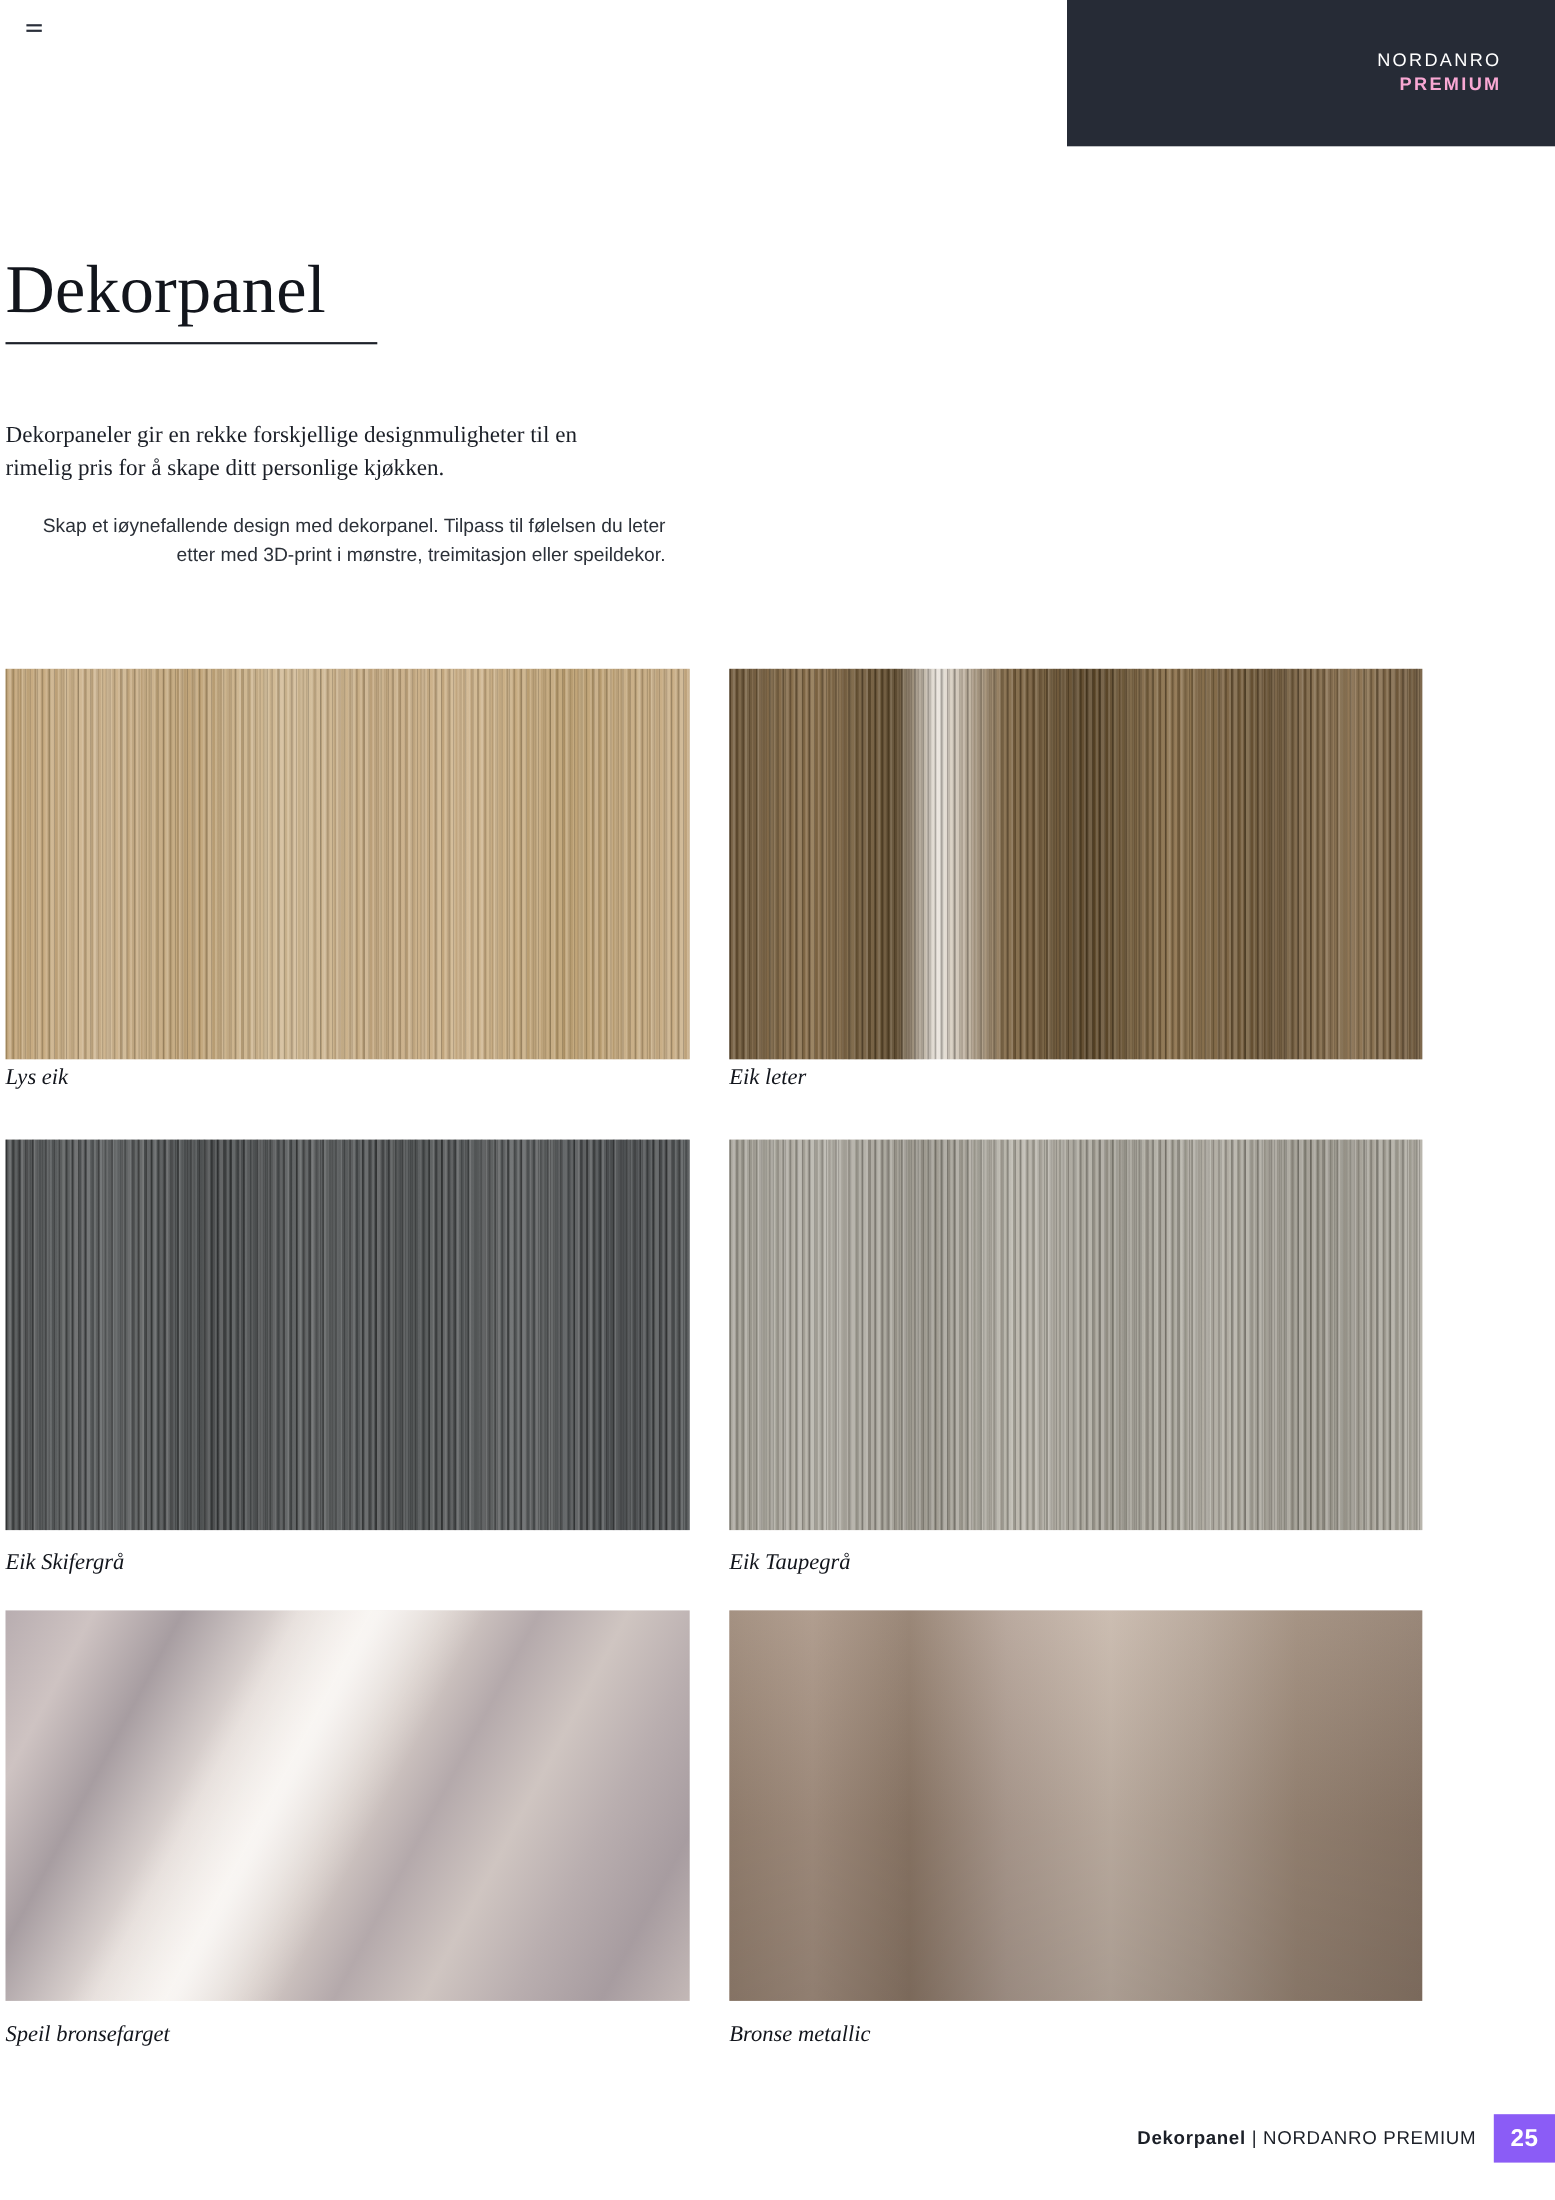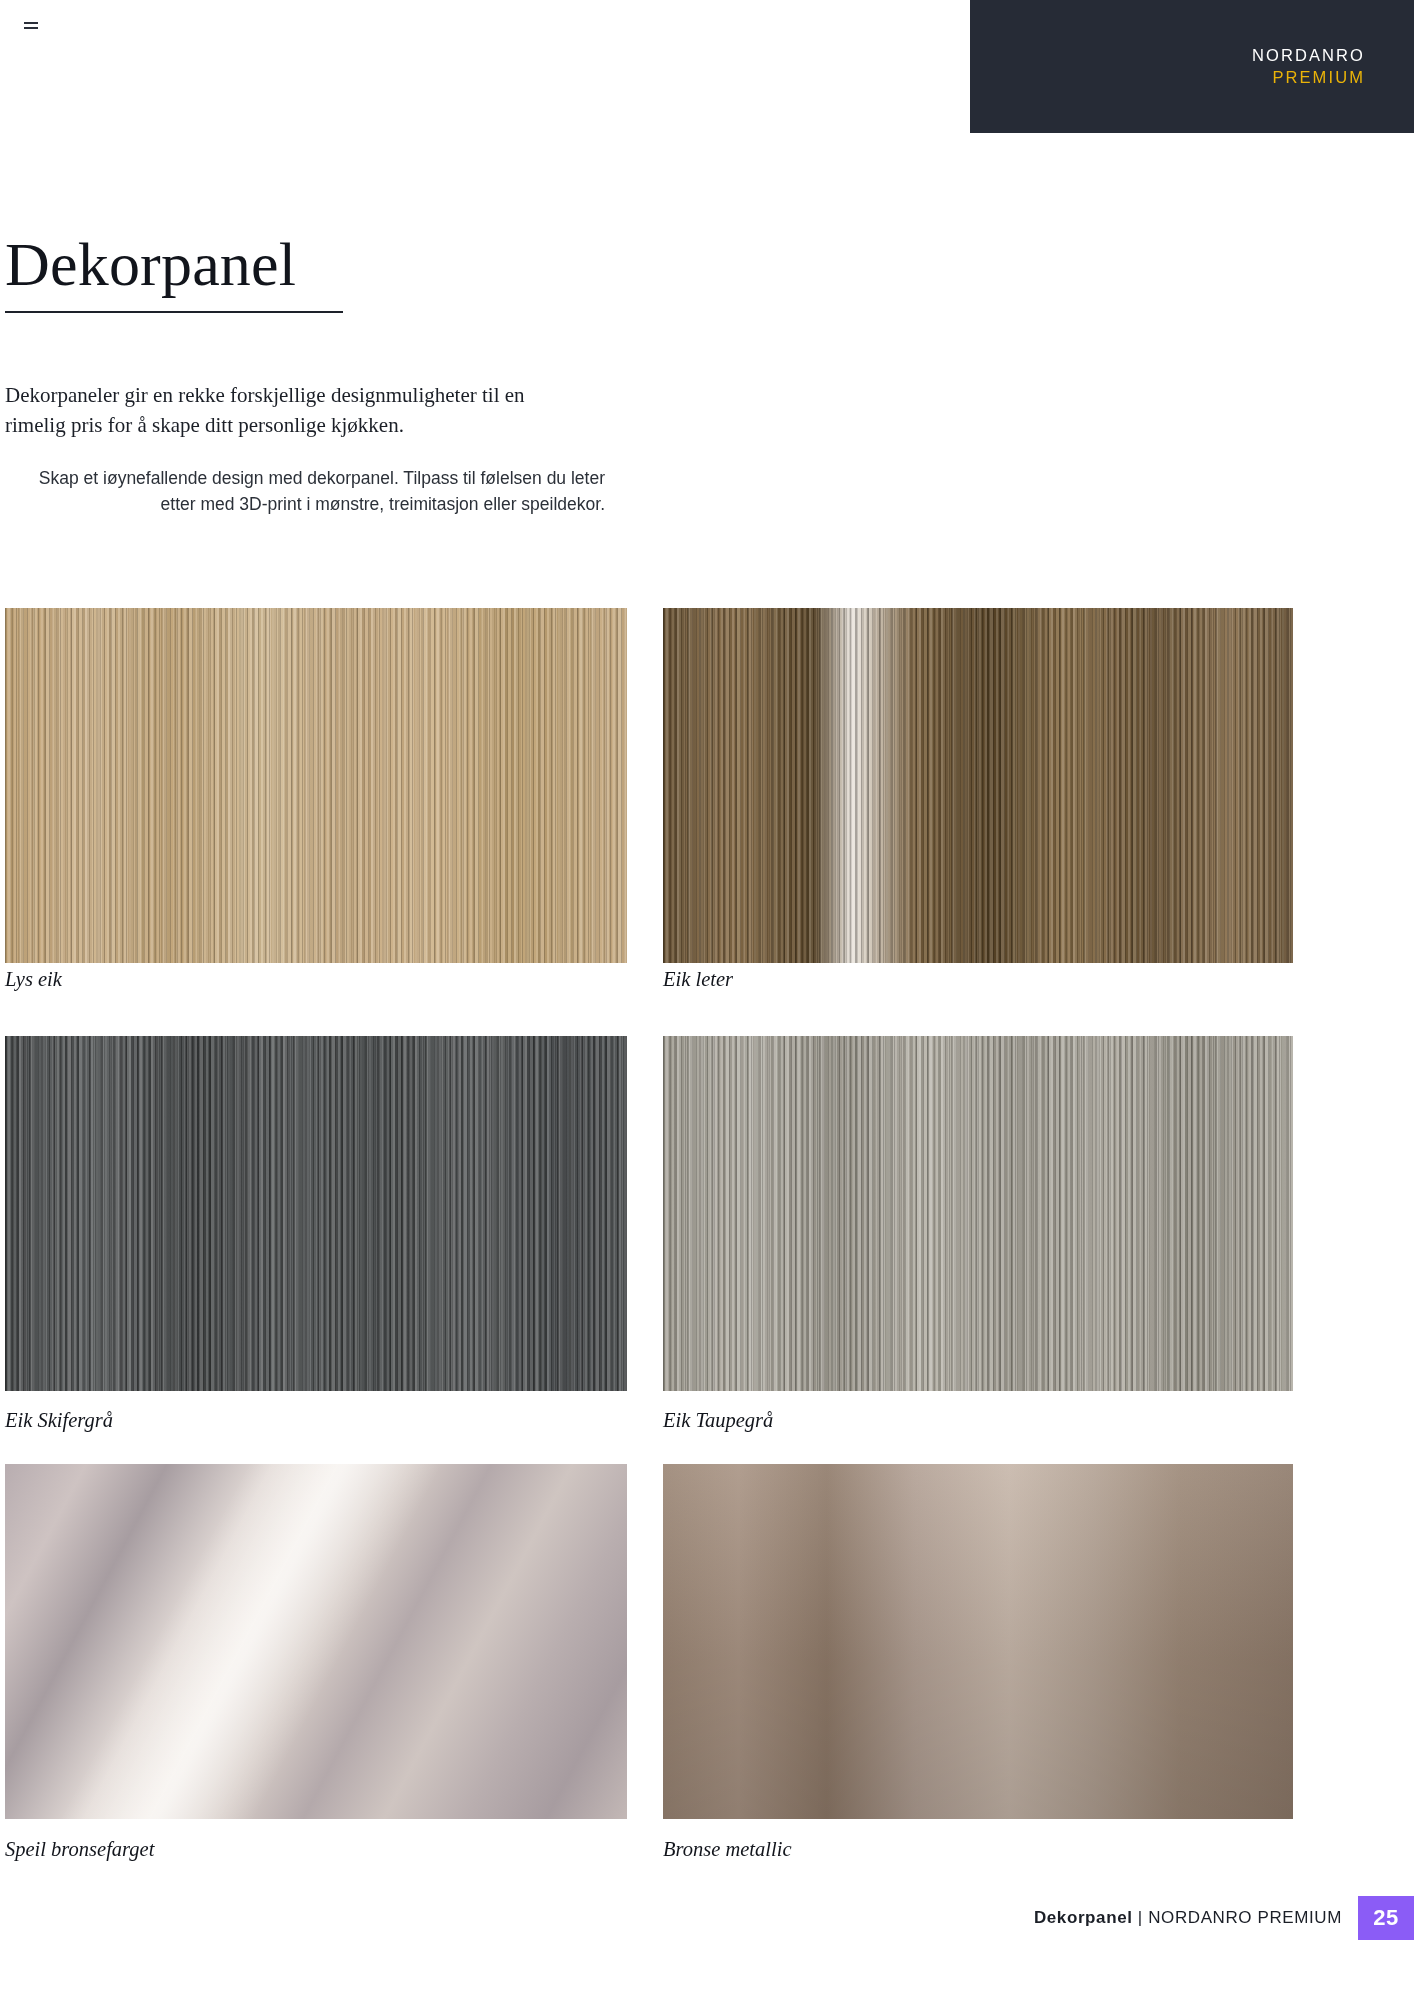--- a/index.html
+++ b/index.html
@@ -6,21 +6,21 @@
   body{width:1414px;height:2000px;position:relative;font-family:"Liberation Sans",sans-serif;overflow:hidden;}
 
   
   .corner-mark{position:absolute;left:24px;top:22px;width:14px;height:10px;}
   .corner-mark i{display:block;height:2px;background:#2a2f3a;margin-bottom:3px;width:100%;}
 
   
   .brand-badge{position:absolute;right:0;top:0;width:444px;height:133px;background:#262b36;}
   .brand-badge .b-inner{position:absolute;right:49px;top:44px;text-align:right;line-height:1.35;}
   .brand-badge .b-line1{color:#ffffff;font-size:16.5px;letter-spacing:2.1px;font-weight:400;}
-  .brand-badge .b-line2{color:#eab308;font-size:16.5px;letter-spacing:2.1px;font-weight:400;}
+  .brand-badge .b-line2{color:#f9a8d4;font-size:16.5px;letter-spacing:2.1px;font-weight:700;}
 
   
   .page{position:absolute;left:0;top:0;width:1414px;height:2000px;}
   .title{position:absolute;left:5px;top:187px;font-family:"Liberation Serif",serif;font-size:62px;font-weight:400;color:#12151c;letter-spacing:0.2px;}
   .rule{position:absolute;left:5px;top:311px;width:338px;height:2px;background:#1d212a;}
 
   .para-serif{position:absolute;left:5px;top:360px;width:560px;font-family:"Liberation Serif",serif;font-size:21px;line-height:1.42;color:#1b1f27;}
   .para-sans-1{position:absolute;left:5px;top:447px;width:600px;font-family:"Liberation Sans",sans-serif;font-size:17.5px;line-height:1.5;color:#2b3038;text-align:right;}
   .para-sans-2{position:absolute;left:5px;top:526px;width:600px;font-family:"Liberation Sans",sans-serif;font-size:17.5px;line-height:1.5;color:#2b3038;}
 
@@ -68,21 +68,21 @@
   .tex-speil{background:
      linear-gradient(118deg,#b8adb0 0%,#cec3c2 10%,#a79da1 20%,#e4dcd8 33%,#f2ece6 41%,#d7cdc8 50%,#b4a9ab 60%,#cfc5c1 70%,#b9aeaf 80%,#a79ca0 90%,#c3b8b6 100%);}
   .tex-speil::after{content:"";position:absolute;inset:0;
      background:linear-gradient(118deg,rgba(255,255,255,0) 30%,rgba(255,255,255,.55) 42%,rgba(255,255,255,0) 54%);}
   .tex-bronse{background:
      linear-gradient(90deg,#9a8574 0%,#a89383 12%,#8f7a69 26%,#b2a094 40%,#c6b6a9 55%,#b3a294 68%,#9c8877 82%,#8e7a6a 100%);}
   .tex-bronse::after{content:"";position:absolute;inset:0;
      background:linear-gradient(180deg,rgba(255,255,255,.10) 0%,rgba(0,0,0,.08) 55%,rgba(0,0,0,.14) 100%);}
 
   
-  .footer{position:absolute;right:0;bottom:60px;display:flex;align-items:center;height:44px;}
+  .footer{position:absolute;right:0;bottom:34px;display:flex;align-items:center;height:44px;}
   .footer .f-text{font-size:17px;color:#1b1f27;letter-spacing:.6px;padding-right:16px;}
   .footer .f-text b{font-weight:700;}
   .footer .f-num{width:56px;height:44px;background:#8b5cf6;color:#fff;font-size:22px;font-weight:700;
       display:flex;align-items:center;justify-content:center;letter-spacing:.5px;}
 </style>
 </head>
 <body>
 
 <div class="page">
 

